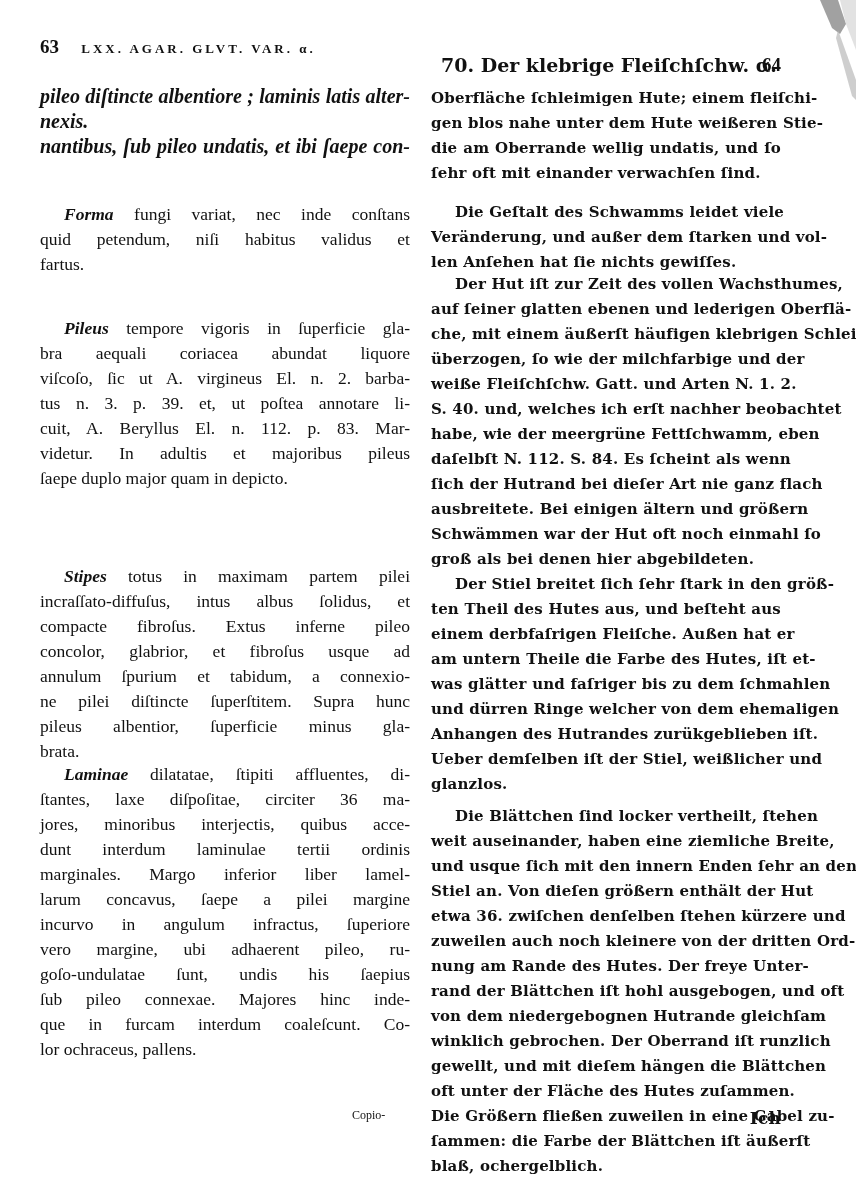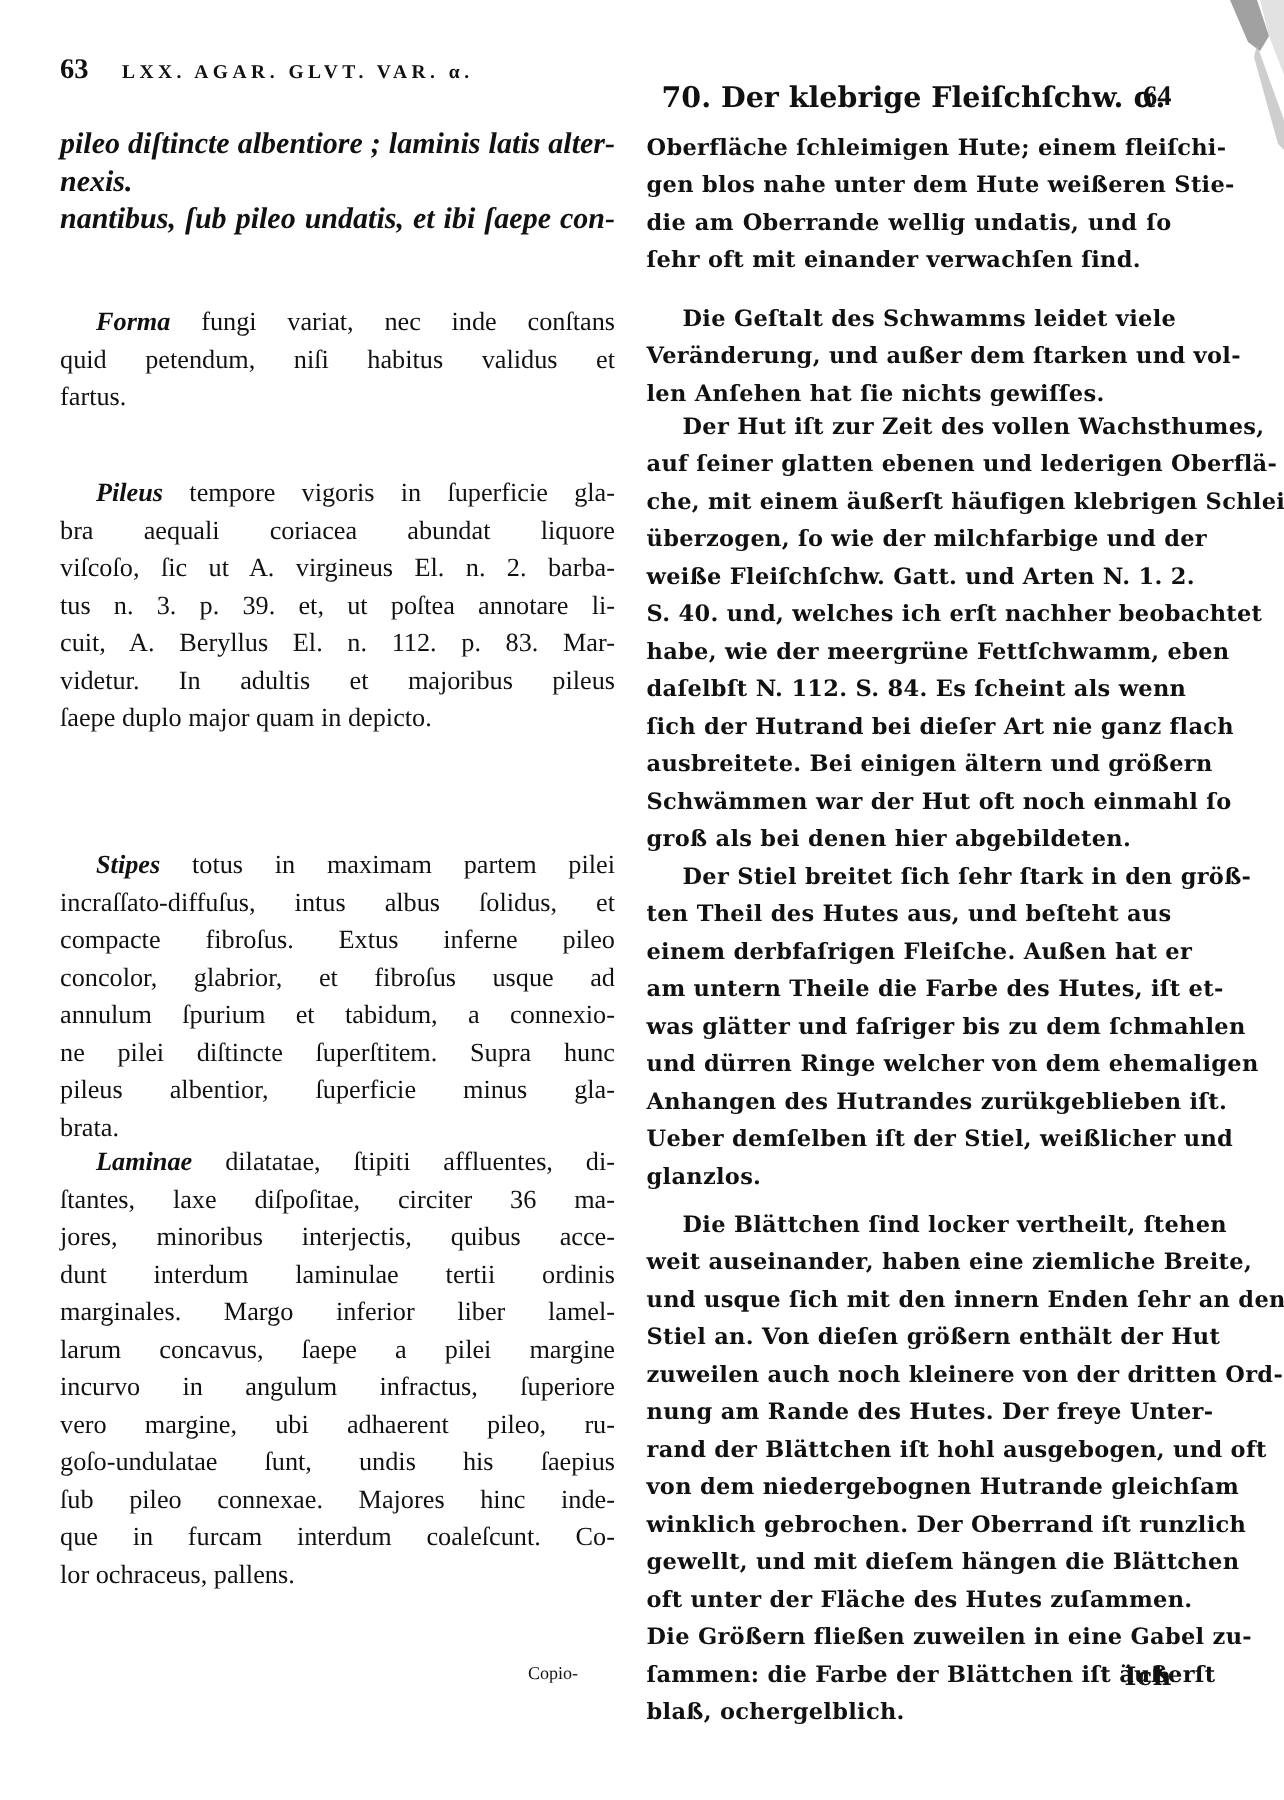--- a/index.html
+++ b/index.html
@@ -134,20 +134,21 @@
     <span class="line">Anhangen des Hutrandes zurükgeblieben iſt.</span>
     <span class="line">Ueber demſelben iſt der Stiel, weißlicher und</span>
     <span class="line last">glanzlos.</span>
   </div>
 
   <div class="block ger" style="top:804px;">
     <span class="line indent">Die Blättchen ſind locker vertheilt, ſtehen</span>
     <span class="line">weit auseinander, haben eine ziemliche Breite,</span>
     <span class="line">und usque ſich mit den innern Enden ſehr an den</span>
     <span class="line">Stiel an. Von dieſen größern enthält der Hut</span>
+    <span class="line">etwa 36. zwiſchen denſelben ſtehen kürzere und</span>
     <span class="line">zuweilen auch noch kleinere von der dritten Ord-</span>
     <span class="line">nung am Rande des Hutes. Der freye Unter-</span>
     <span class="line">rand der Blättchen iſt hohl ausgebogen, und oft</span>
     <span class="line">von dem niedergebognen Hutrande gleichſam</span>
     <span class="line">winklich gebrochen. Der Oberrand iſt runzlich</span>
     <span class="line">gewellt, und mit dieſem hängen die Blättchen</span>
     <span class="line">oft unter der Fläche des Hutes zuſammen.</span>
     <span class="line">Die Größern fließen zuweilen in eine Gabel zu-</span>
     <span class="line">ſammen: die Farbe der Blättchen iſt äußerſt</span>
     <span class="line last">blaß, ochergelblich.</span>

